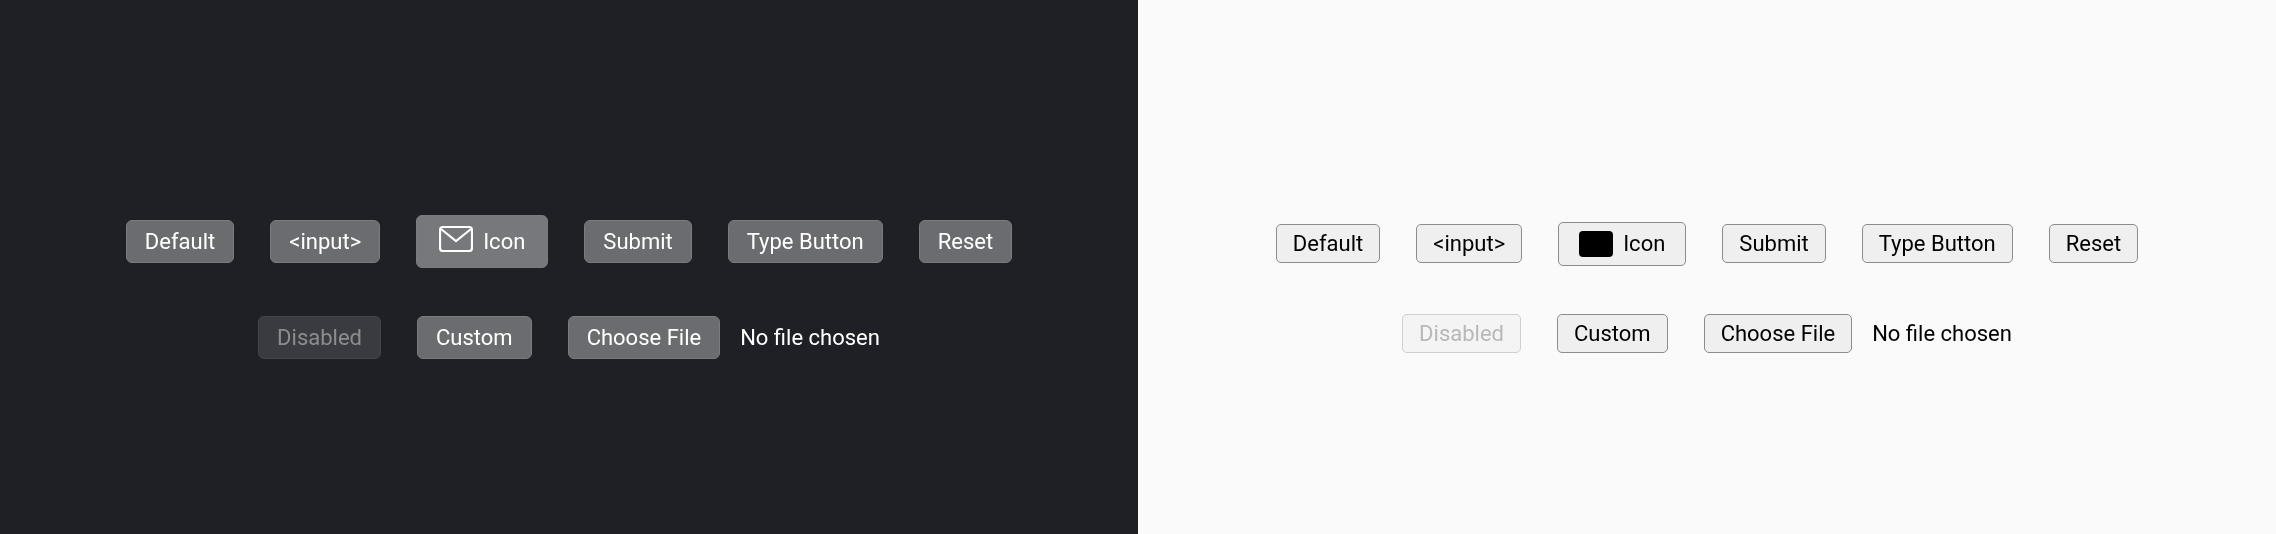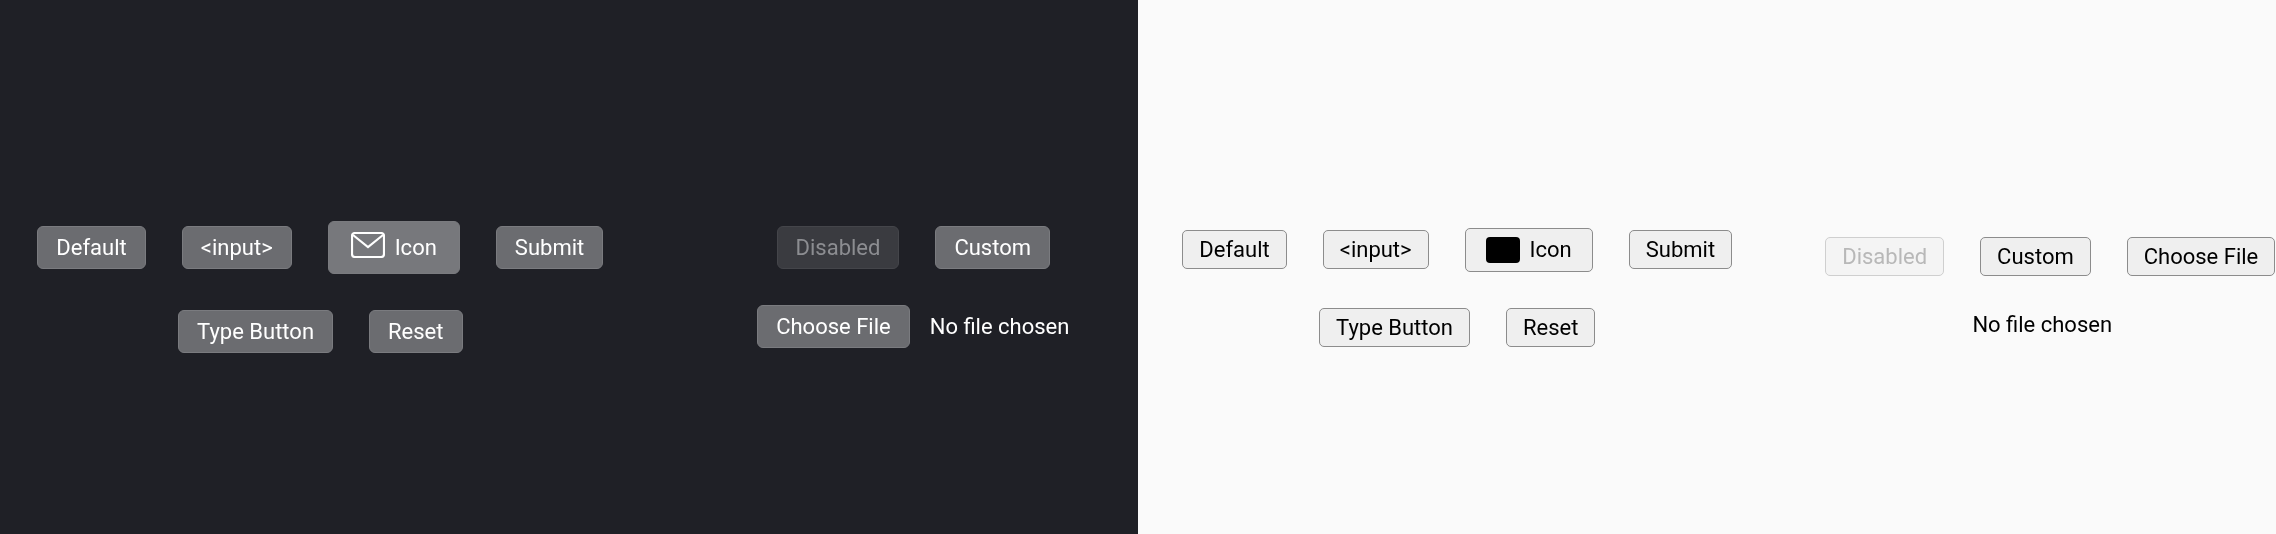--- a/index.html
+++ b/index.html
@@ -1,19 +1,19 @@
 <!DOCTYPE html>
 <html><head>
 <meta charset="utf-8">
 <style>
   * { box-sizing: border-box; margin: 0; padding: 0; }
   html, body { width: 2276px; height: 534px; font-family: -apple-system, BlinkMacSystemFont, "Segoe UI", Roboto, Arial, sans-serif; }
   body { display: flex; }
 
-  .panel { width: 50%; height: 100%; display: flex; flex-direction: row; align-items: center; justify-content: center; gap: 48px; padding-top: 40px; }
+  .panel { width: 50%; height: 100%; display: flex; flex-direction: column; align-items: center; justify-content: center; gap: 48px; padding-top: 40px; }
   .panel .row { display: flex; flex-wrap: wrap; align-items: center; justify-content: center; gap: 36px; }
 
   .dark { background: #1f2026; color: #fff; }
   .light { background: #fafafa; color: #000; }
 
   
   .dark button,
   .dark .btn-input {
     background: #6b6c70;
     color: #fff;

